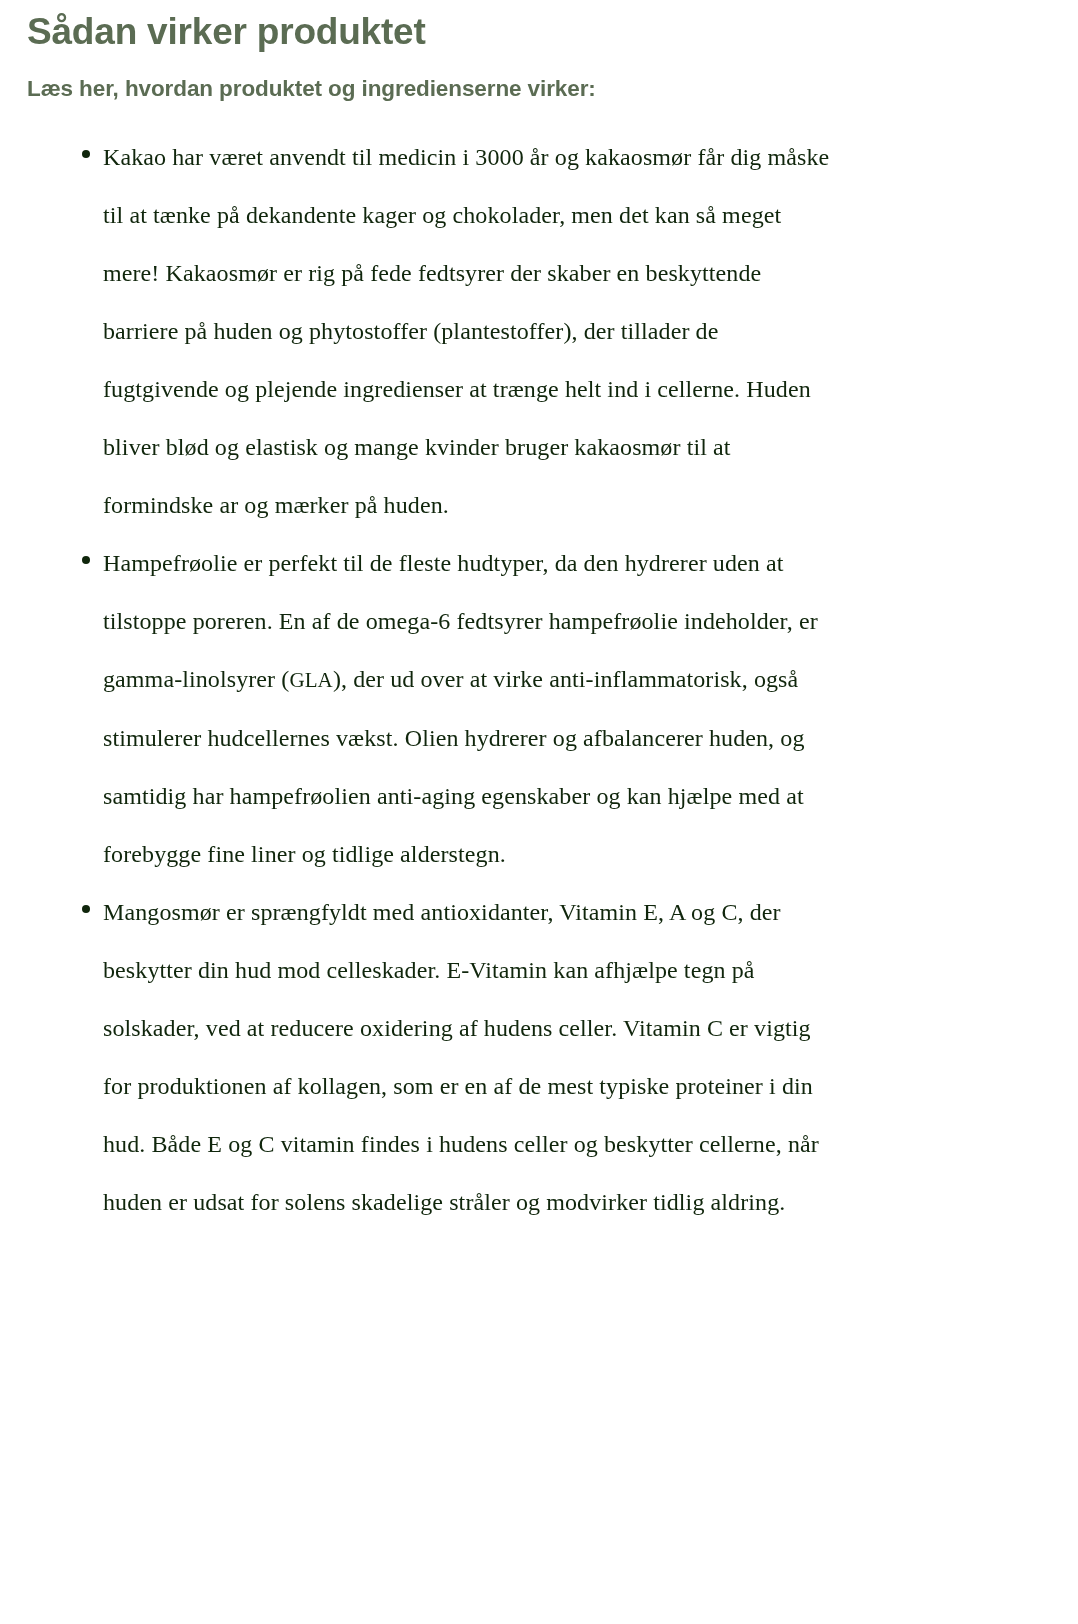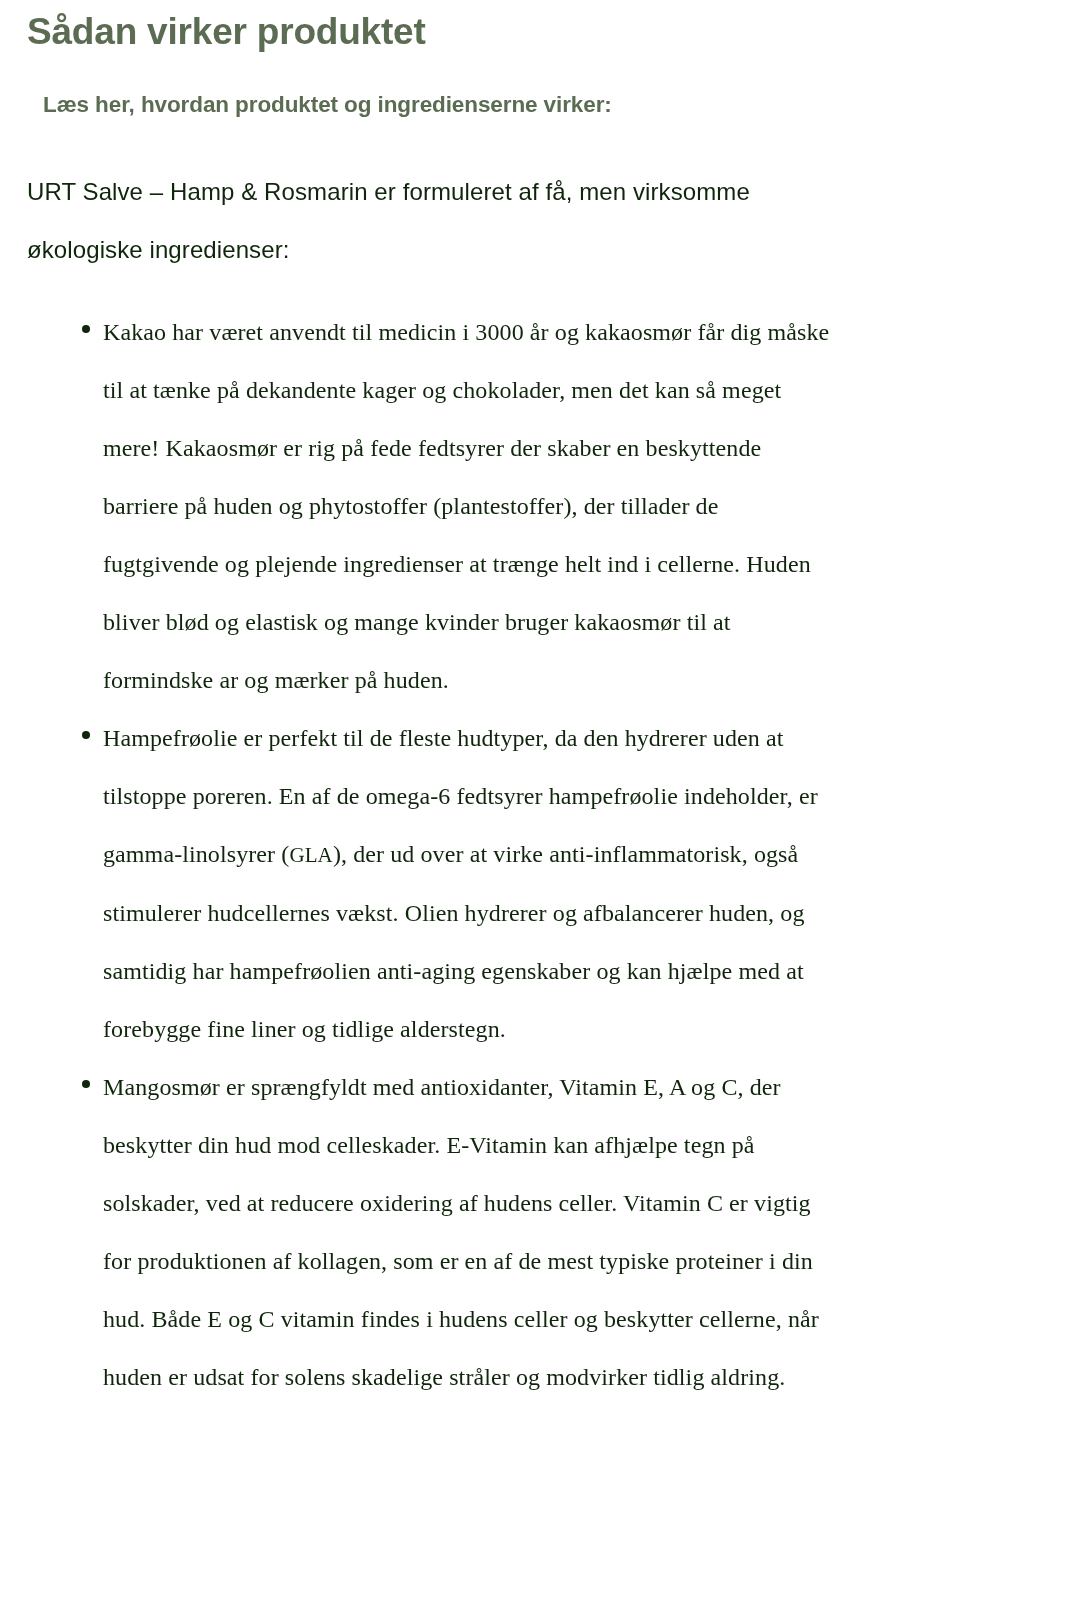--- a/index.html
+++ b/index.html
@@ -22,21 +22,21 @@
   .page-title {
     margin: 0;
     padding-top: 9px;
     font-size: 37px;
     line-height: 46px;
     font-weight: 700;
     color: #5b6c53;
     letter-spacing: -0.2px;
   }
   .section-subtitle {
-    margin: 16px;
+    margin: 0;
     padding-top: 19px;
     font-size: 22.5px;
     line-height: 30px;
     font-weight: 700;
     color: #5b6c53;
     letter-spacing: -0.1px;
   }
   .intro-paragraph {
     margin: 0;
     padding-top: 27px;
@@ -78,21 +78,20 @@
 </style>
 </head>
 <body>
 
 <div class="page">
 
   <h1 class="page-title">Sådan virker produktet</h1>
 
   <h2 class="section-subtitle">Læs her, hvordan produktet og ingredienserne virker:</h2>
 
-  <p class="intro-paragraph">URT Salve – Hamp &amp; Rosmarin er formuleret af få, men virksomme økologiske ingredienser:</p>
 
   <ul class="ingredient-list">
 
     <li class="ingredient-item">
       <span class="bullet-dot"></span>
       <span>Kakao har været anvendt til medicin i 3000 år og kakaosmør får dig måske til at tænke på dekandente kager og chokolader, men det kan så meget mere! Kakaosmør er rig på fede fedtsyrer der skaber en beskyttende barriere på huden og phytostoffer (plantestoffer), der tillader de fugtgivende og plejende ingredienser at trænge helt ind i cellerne. Huden bliver blød og elastisk og mange kvinder bruger kakaosmør til at formindske ar og mærker på huden.</span>
     </li>
 
     <li class="ingredient-item">
       <span class="bullet-dot"></span>

